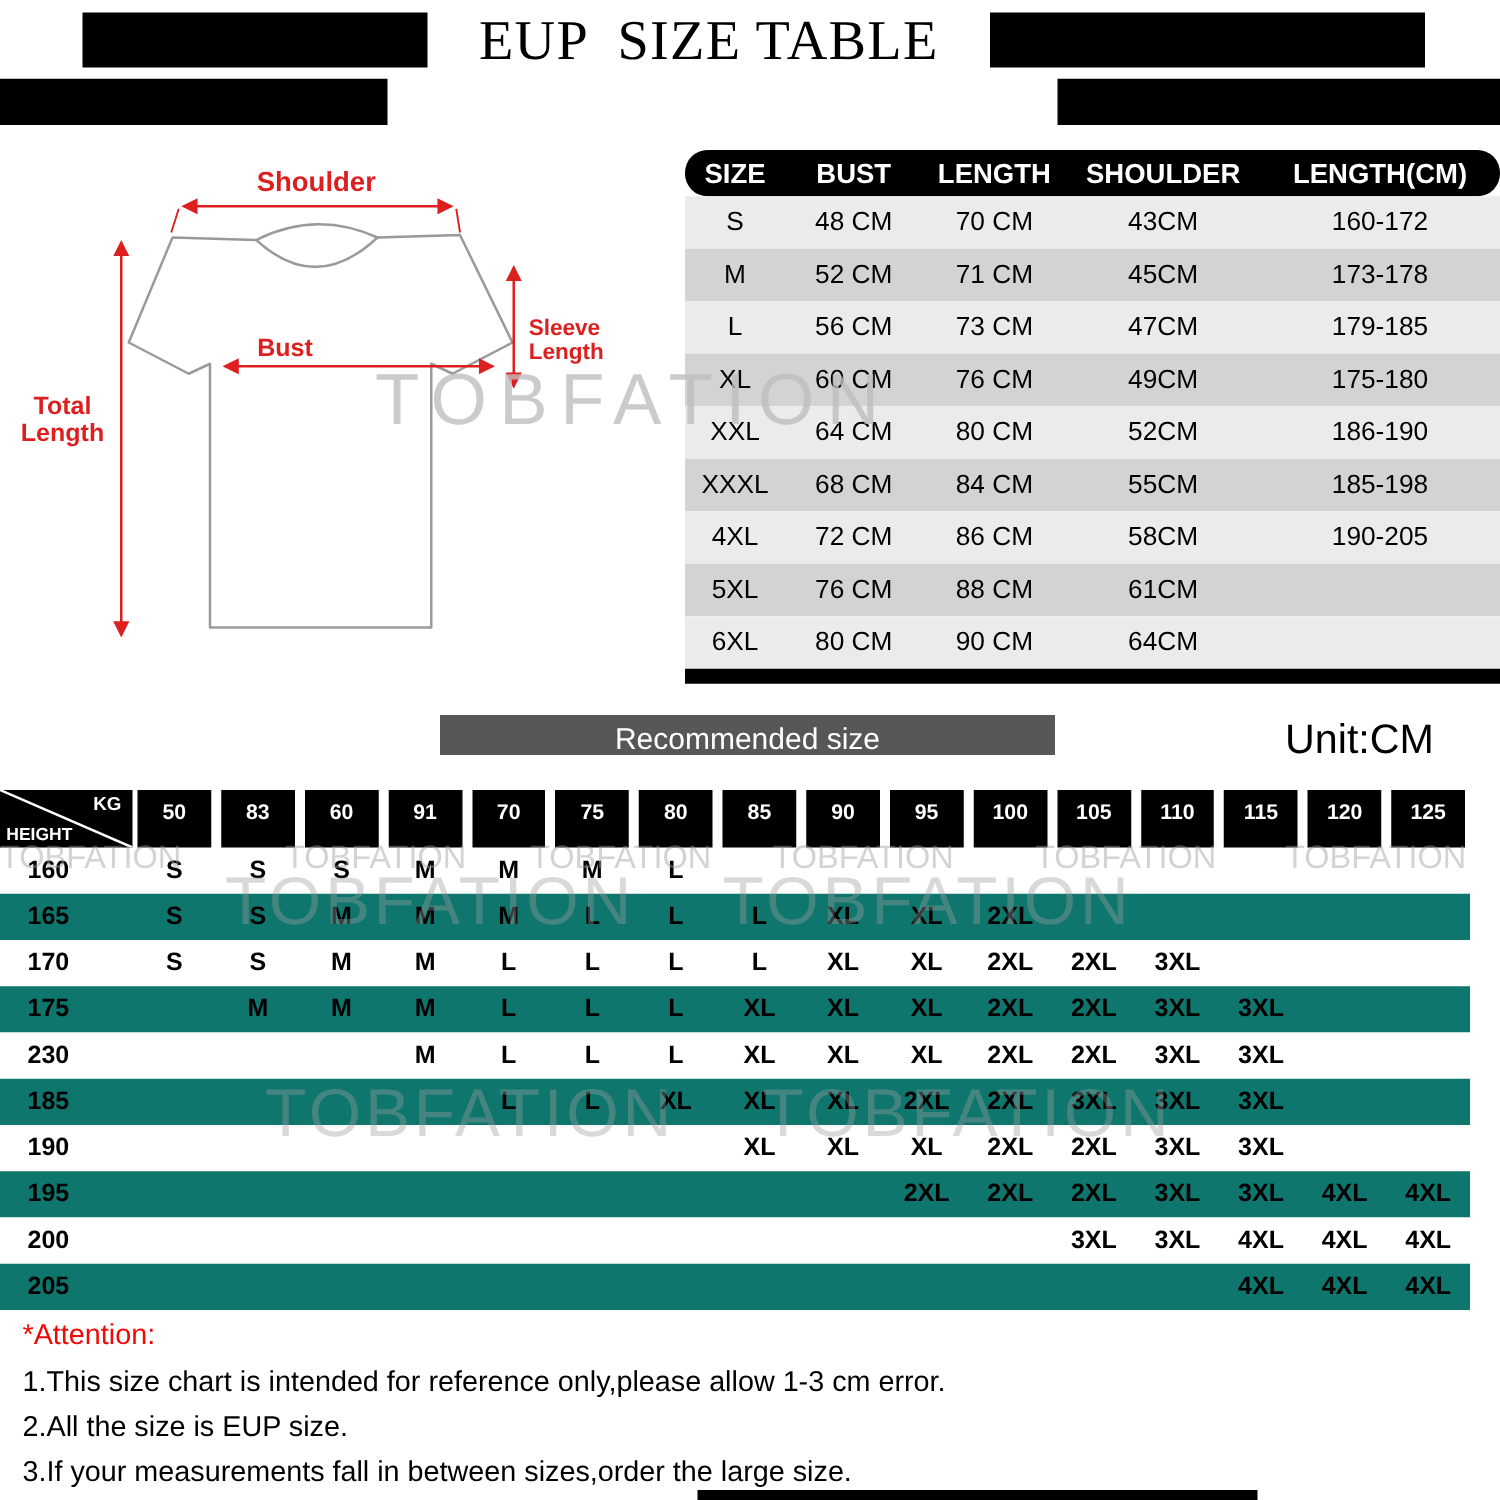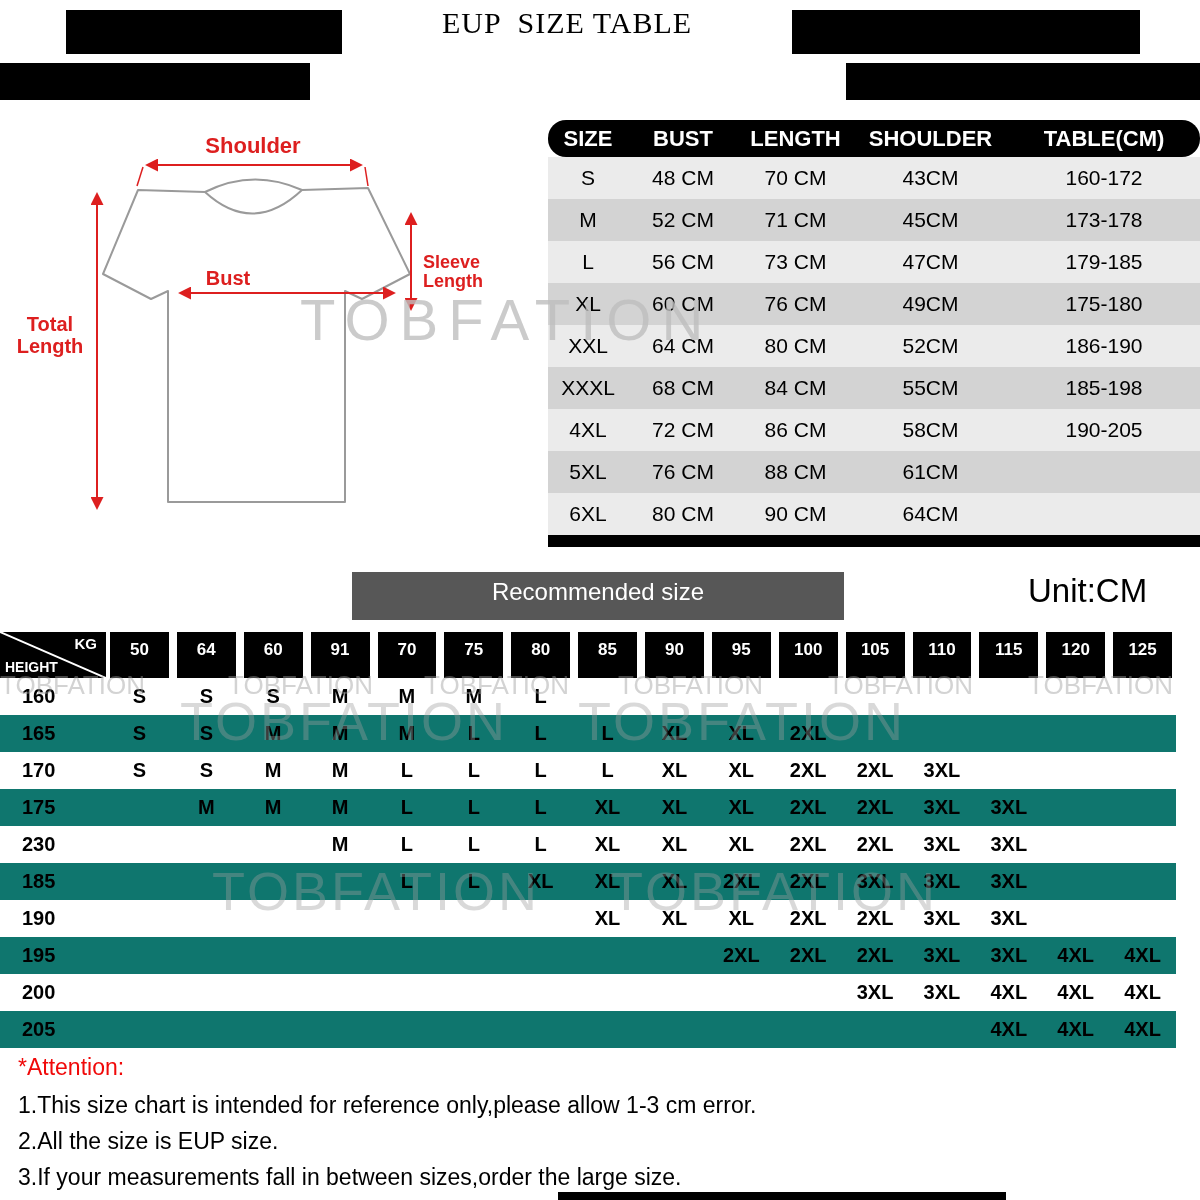--- a/index.html
+++ b/index.html
@@ -6,40 +6,40 @@
   .page{position:relative;width:1200px;height:1200px;background:#fff;overflow:hidden;
         font-family:"Liberation Sans",sans-serif;color:#000;}
 
   
   .bar{position:absolute;background:#000;}
   .bar-tl1{left:66px;top:10px;width:276px;height:44px;}
   .bar-tr1{left:792px;top:10px;width:348px;height:44px;}
   .bar-tl2{left:0;top:63px;width:310px;height:37px;}
   .bar-tr2{left:846px;top:63px;width:354px;height:37px;}
   .title{position:absolute;left:341px;top:6px;width:452px;margin:0;text-align:center;
-         font-family:"Liberation Serif",serif;font-size:30px;font-weight:normal;
+         font-family:"Liberation Serif",serif;font-size:45px;font-weight:normal;
          letter-spacing:1px;white-space:pre;color:#000;}
 
   
   .tshirt{position:absolute;left:15px;top:112px;}
 
   
   .size-table{position:absolute;left:548px;top:120px;width:652px;}
   .st-header{display:flex;height:37px;background:#000;color:#fff;font-weight:bold;font-size:22px;border-radius:18px;}
   .st-header .st-cell{line-height:37px;}
   .st-cell{text-align:center;box-sizing:border-box;}
   .col0{width:80px;}.col1{width:110px;}.col2{width:115px;}.col3{width:155px;}.col4{width:192px;}
   .st-row{display:flex;height:42px;font-size:21px;}
   .st-row .st-cell{line-height:42px;}
   .st-row.light{background:#ebebeb;}
   .st-row.dark{background:#d3d3d3;}
   .st-bottom{height:12px;background:#000;}
 
   
-  .rec-bar{position:absolute;left:352px;top:572px;width:492px;height:48px;background:#575757;
+  .rec-bar{position:absolute;left:352px;top:572px;width:492px;height:32px;background:#575757;
            color:#fff;text-align:center;font-size:24px;line-height:40px;}
   .unit{position:absolute;left:1028px;top:572px;font-size:33px;color:#000;}
 
   
   .matrix{position:absolute;left:0;top:632px;width:1176px;}
   .m-header{display:flex;height:46px;}
   .m-corner{position:relative;width:106px;height:46px;background:#000;color:#fff;flex:none;}
   .m-corner svg{position:absolute;left:0;top:0;}
   .m-corner .kg{position:absolute;right:9px;top:3px;font-size:15px;font-weight:bold;}
   .m-corner .hlabel{position:absolute;left:5px;bottom:3px;font-size:14px;font-weight:bold;margin-top:24px;}
@@ -103,21 +103,21 @@
     <text x="408" y="156" font-size="18" font-weight="bold" fill="#dd1f1f">Sleeve</text>
     <text x="408" y="175" font-size="18" font-weight="bold" fill="#dd1f1f">Length</text>
   </svg>
 
   <div class="size-table">
     <div class="st-header">
         <div class="st-cell col0">SIZE</div>
         <div class="st-cell col1">BUST</div>
         <div class="st-cell col2">LENGTH</div>
         <div class="st-cell col3">SHOULDER</div>
-        <div class="st-cell col4">TABLE(CM)</div>
+        <div class="st-cell col4">LENGTH(CM)</div>
       </div>
     <div>
         <div class="st-row light">
           <div class="st-cell col0">S</div>
           <div class="st-cell col1">48 CM</div>
           <div class="st-cell col2">70 CM</div>
           <div class="st-cell col3">43CM</div>
           <div class="st-cell col4">160-172</div>
         </div>
         <div class="st-row dark">
@@ -187,21 +187,21 @@
     <div class="m-header">
       <div class="m-corner">
         <svg width="106" height="46">
           <line x1="0" y1="0" x2="106" y2="46" stroke="#ffffff" stroke-width="2"></line>
         </svg>
         <span class="kg">KG</span>
         <span class="hlabel">HEIGHT</span>
       </div>
       <div class="kg-cells">
           <div class="kg-cell">50</div>
-          <div class="kg-cell">64</div>
+          <div class="kg-cell">83</div>
           <div class="kg-cell">60</div>
           <div class="kg-cell">91</div>
           <div class="kg-cell">70</div>
           <div class="kg-cell">75</div>
           <div class="kg-cell">80</div>
           <div class="kg-cell">85</div>
           <div class="kg-cell">90</div>
           <div class="kg-cell">95</div>
           <div class="kg-cell">100</div>
           <div class="kg-cell">105</div>

